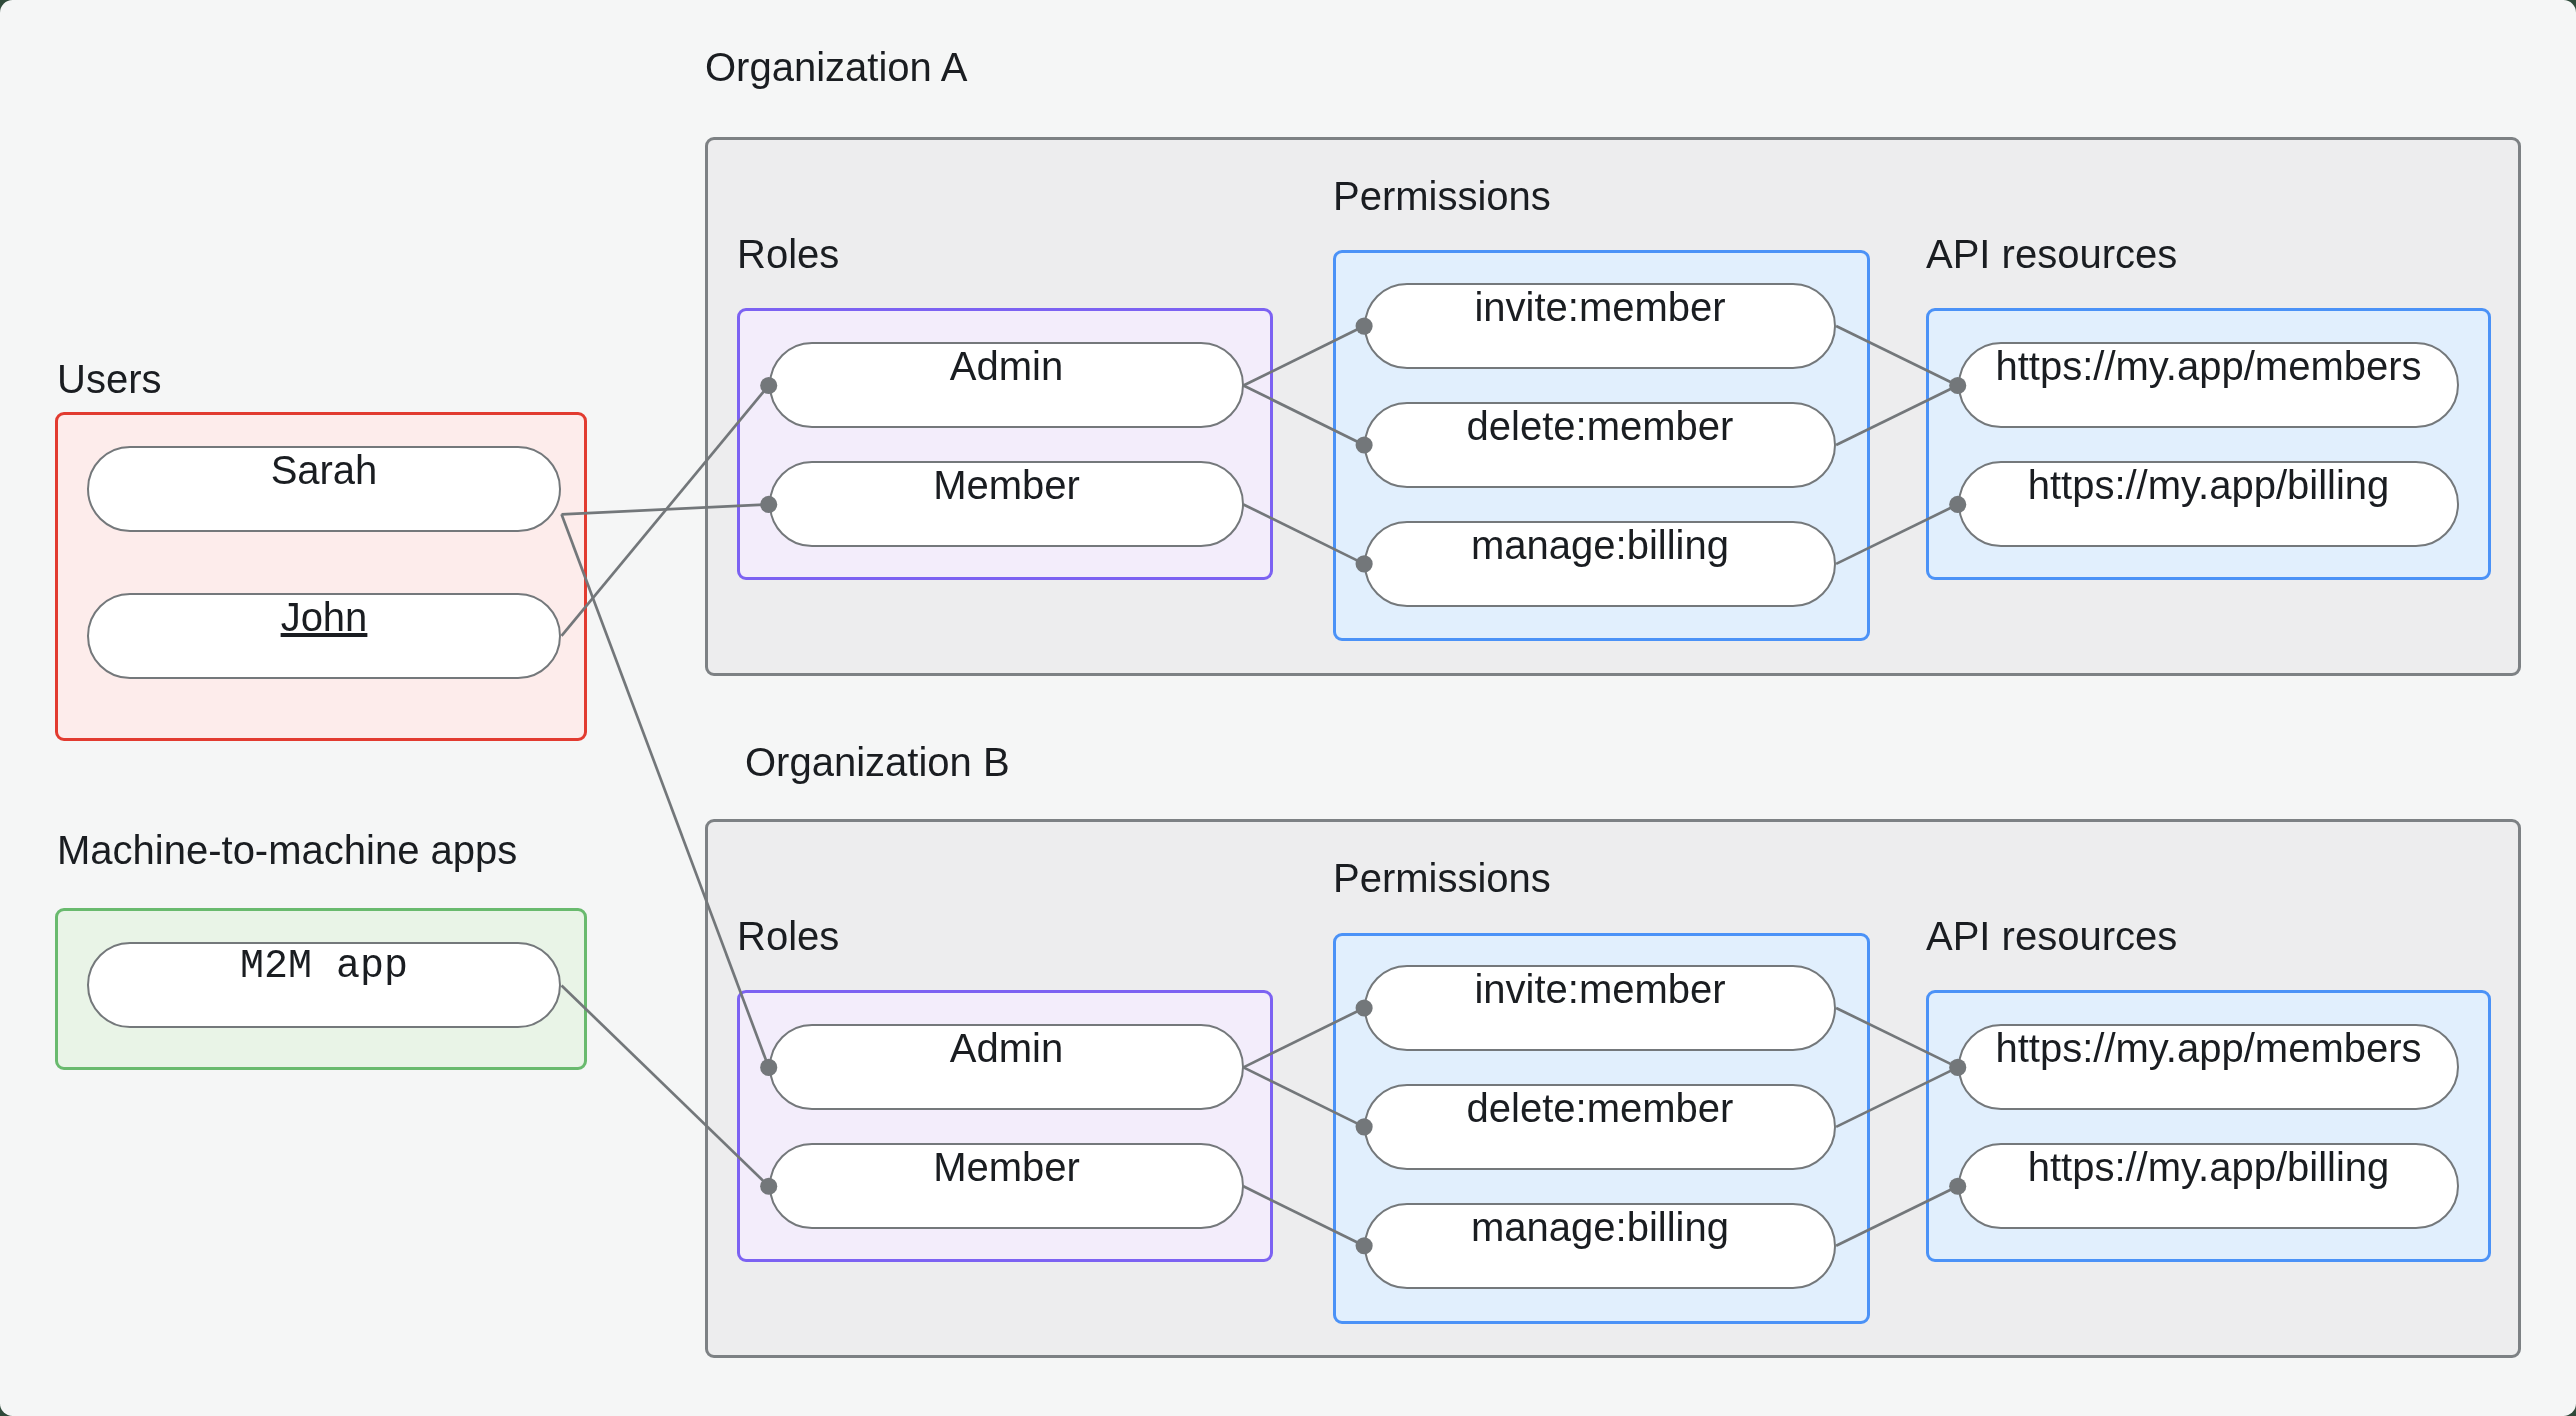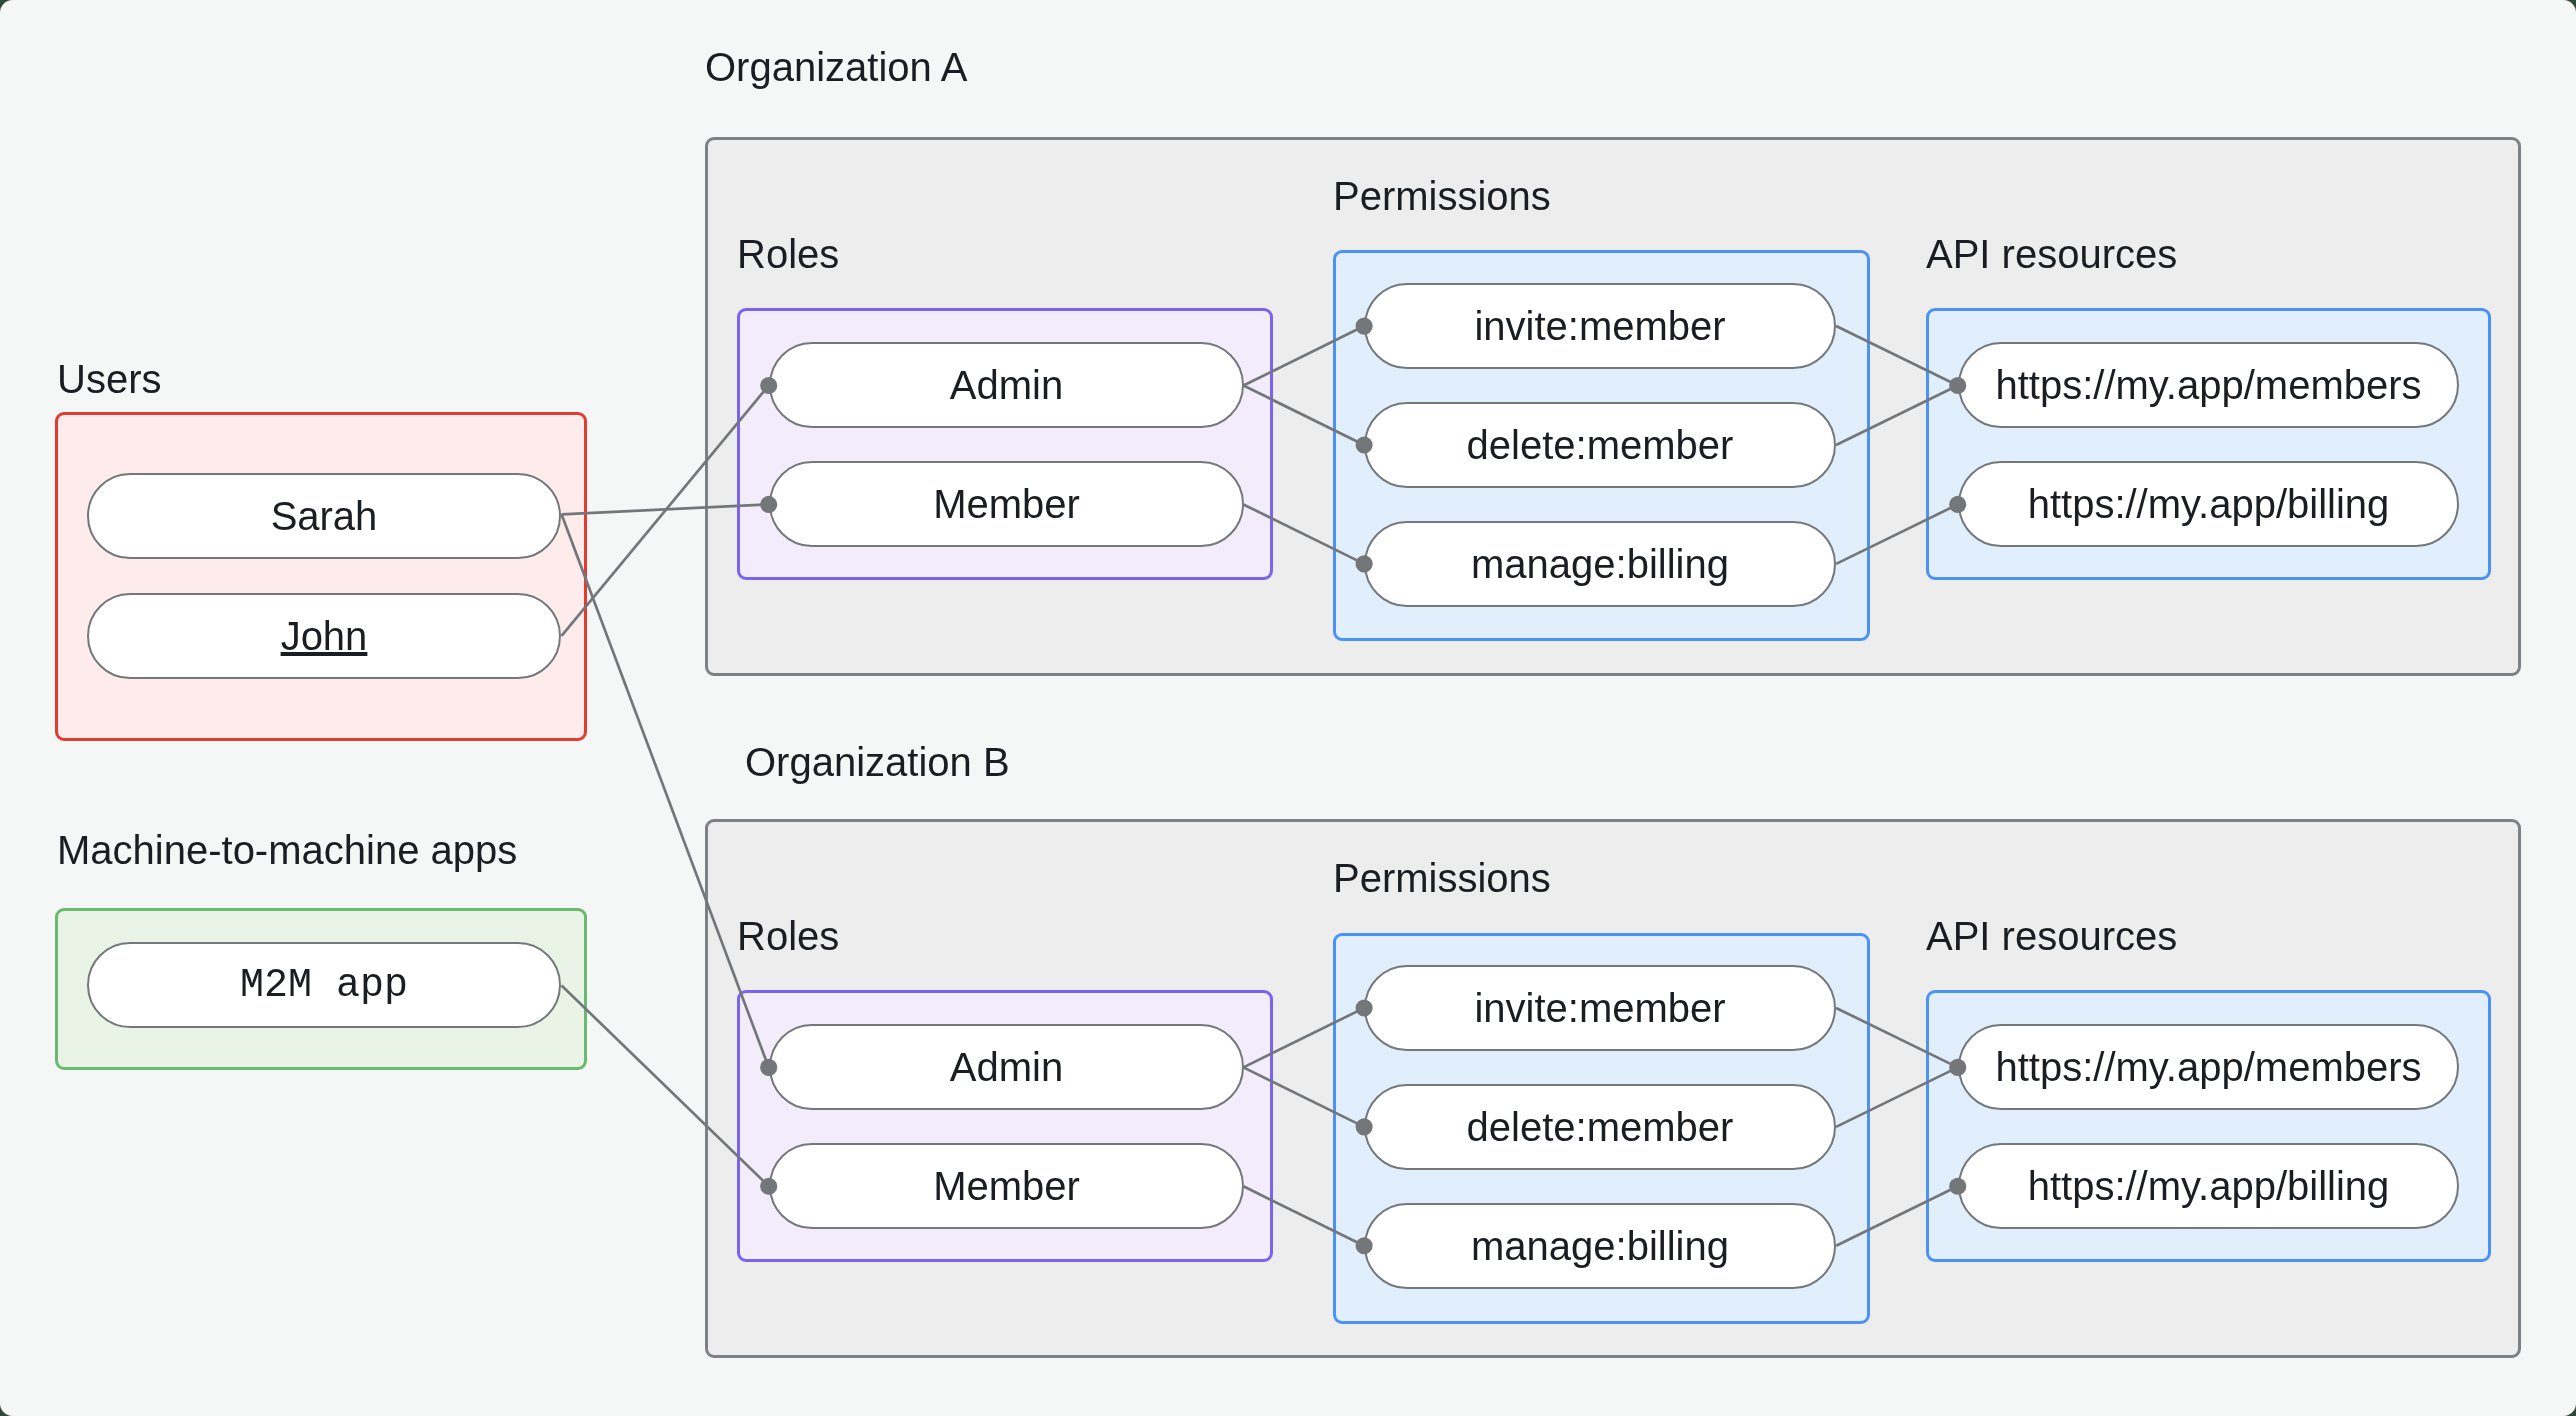--- a/index.html
+++ b/index.html
@@ -24,21 +24,21 @@
   .group.org    { background: var(--c-org-box-fill, #ededee);  border-color: var(--c-org-box-border, #7d8184); }
   .group.red    { background: var(--c-users-fill, #fdeceb);    border-color: var(--c-users-border, #e23b30); }
   .group.green  { background: var(--c-m2m-fill, #e9f4e7);      border-color: var(--c-m2m-border, #69ba6e); }
   .group.purple { background: var(--c-roles-fill, #f3edfb);    border-color: var(--c-roles-border, #7c62f2); }
   .group.blue   { background: var(--c-blue-fill, #e1effd);     border-color: var(--c-blue-border, #4b92f7); }
   .pill {
     position: absolute; height: 86px; box-sizing: border-box;
     background: var(--c-node-fill, #ffffff);
     border: 2.7px solid var(--c-node-border, #74787b);
     border-radius: 43px;
-    display: flex; align-items: center; justify-content: center;
+    display: flex; align-items: flex-start; justify-content: center;
     font-size: 40px; color: var(--c-text, #1a1d21); white-space: nowrap;
   }
   #edge-layer {
     position: absolute; left: 0; top: 0; width: 2576px; height: 1416px;
     pointer-events: none; z-index: 5;
   }
 </style>
 </head>
 <body>
 
@@ -64,21 +64,21 @@
   <div class="label" style="left:705px; top:739px;margin-left:40px;">Organization B</div>
 
   <div class="label" style="left:737px; top:231px;">Roles</div>
   <div class="label" style="left:1333px; top:173px;">Permissions</div>
   <div class="label" style="left:1926px; top:231px;">API resources</div>
 
   <div class="label" style="left:737px; top:913px;">Roles</div>
   <div class="label" style="left:1333px; top:855px;">Permissions</div>
   <div class="label" style="left:1926px; top:913px;">API resources</div>
 
-  <div class="pill" id="pill-sarah" style="left:87px; top:473px; width:474px;">
+  <div class="pill" id="pill-sarah" style="left:87px; top:446px; width:474px;">
     <span>Sarah</span>
   </div>
   <div class="pill" id="pill-john" style="left:87px; top:593px; width:474px;text-decoration:underline;">
     <span>John</span>
   </div>
   <div class="pill" id="pill-m2m-app" style="left:87px; top:942px; width:474px;font-family:Liberation Mono, monospace;">
     <span>M2M app</span>
   </div>
 
   <div class="pill" id="pill-admin-a" style="left:769px; top:342px; width:475px;">

